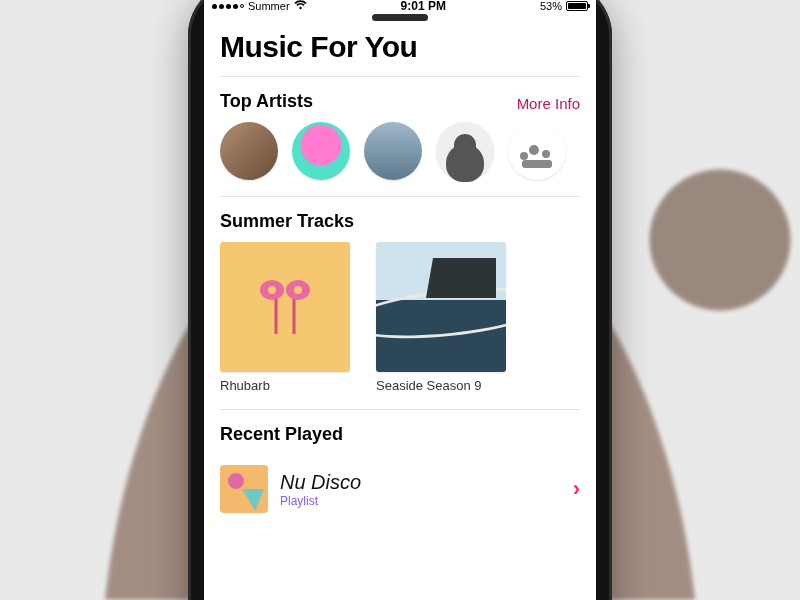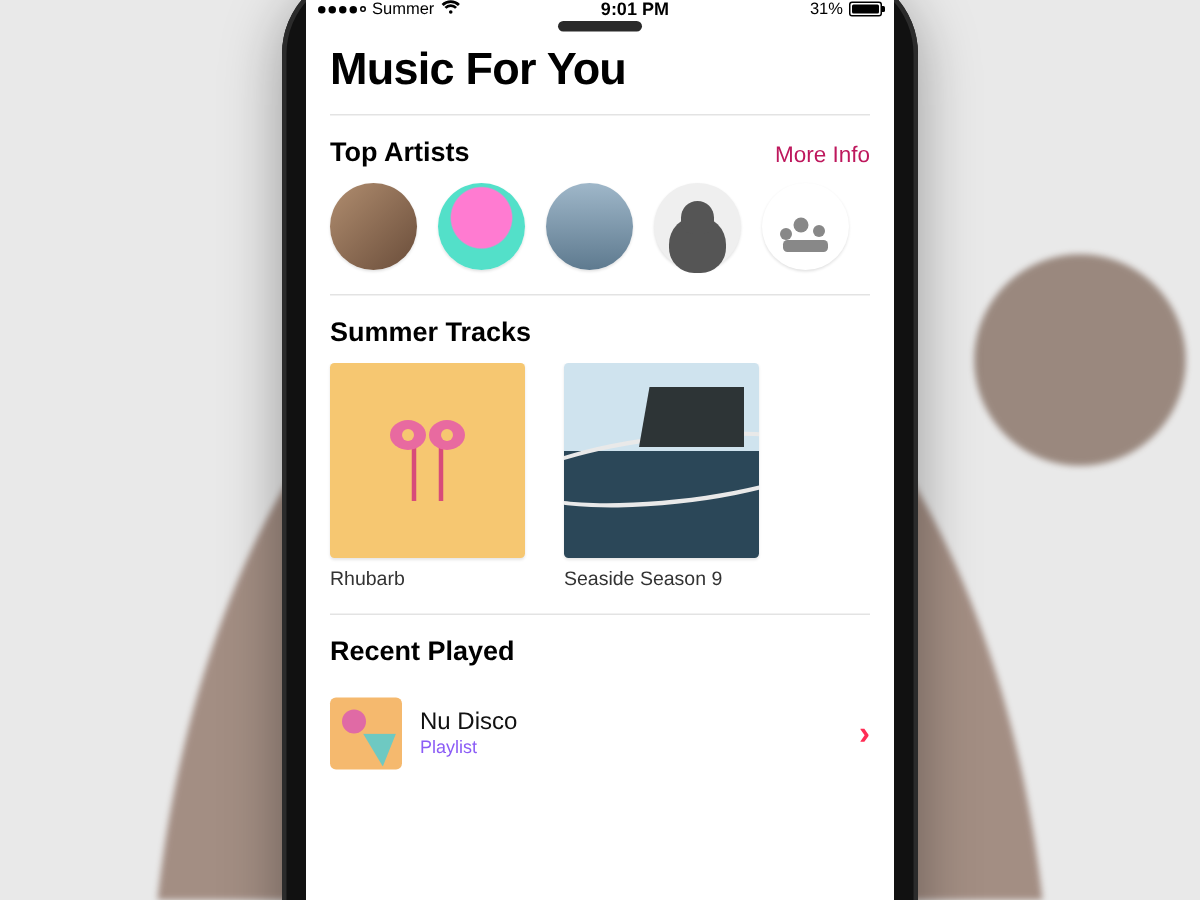--- a/index.html
+++ b/index.html
@@ -115,21 +115,21 @@
     display:flex; align-items:center; gap:12px;
     padding: 10px 16px 16px;
   }
   .recent-thumb {
     width:48px; height:48px; border-radius:4px;
     background:#f5b96e; position:relative; overflow:hidden;
   }
   .recent-thumb::before { content:""; position:absolute; left:8px; top:8px; width:16px; height:16px; background:#e06aa5; border-radius:50%; }
   .recent-thumb::after { content:""; position:absolute; right:4px; bottom:2px; width:22px; height:22px; background:#6ec9c2; clip-path: polygon(0 0,100% 0,60% 100%); }
   .recent-text { flex:1; }
-  .recent-title { font-size:16px; font-weight:500; color:#111; }
+  .recent-title { font-size:20px; font-weight:500; color:#111;font-style:italic; }
   .recent-sub { font-size:12px; color:#8b5cf6; }
   .chevron { color:#ff2d55; font-size:22px; font-weight:700; }
 </style>
 </head>
 <body>
 
 <div class="hand"></div>
 
 <div class="phone">
   <div class="speaker"></div>
@@ -146,21 +146,21 @@
         </span>
         <span>Summer</span>
         <span>
           <svg width="13" height="10" viewBox="0 0 13 10">
               <path d="M6.5 9.2a1.2 1.2 0 1 0 0-2.4 1.2 1.2 0 0 0 0 2.4zM2.3 4.6a6 6 0 0 1 8.4 0l-1.3 1.3a4.2 4.2 0 0 0-5.8 0zM.4 2.7a8.7 8.7 0 0 1 12.2 0L11.3 4A6.9 6.9 0 0 0 1.7 4z" fill="#000"></path>
             </svg>
         </span>
       </div>
       <div class="sb-time">9:01 PM</div>
       <div class="sb-right">
-        <span>31%</span>
+        <span>53%</span>
         <span class="battery">
             <span class="fill"></span>
           </span>
       </div>
     </div>
 
     <div class="content">
       <h1 class="page-title">Music For You</h1>
       <div class="divider"></div>
 

